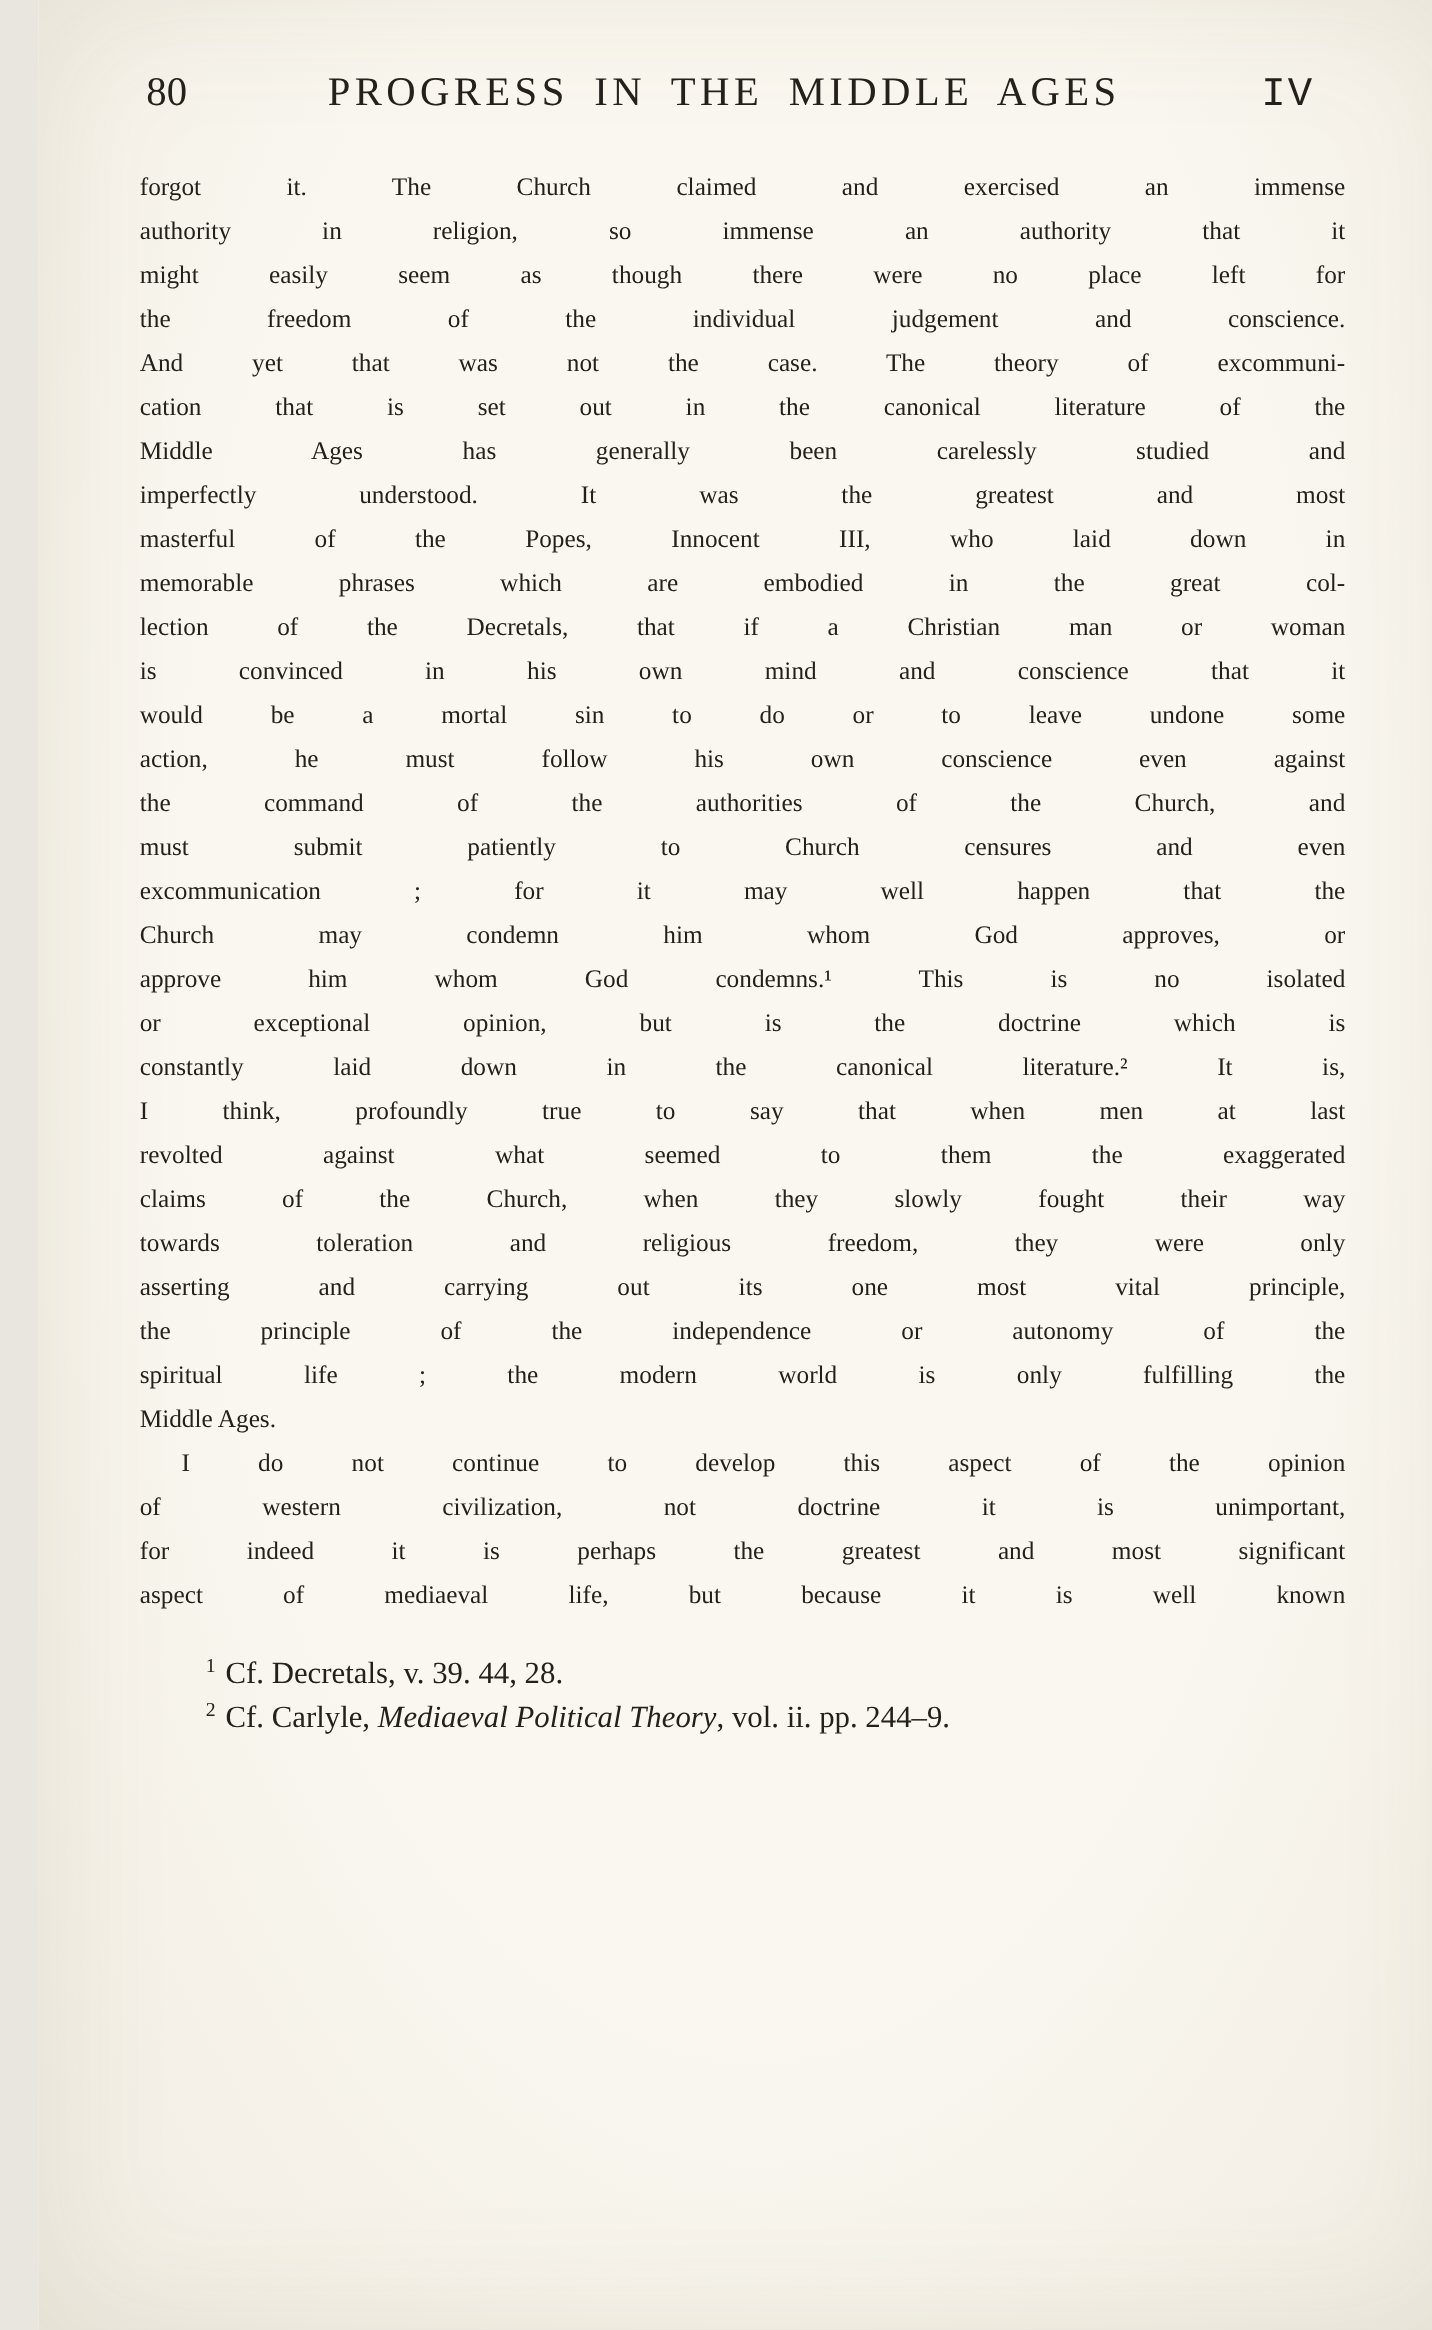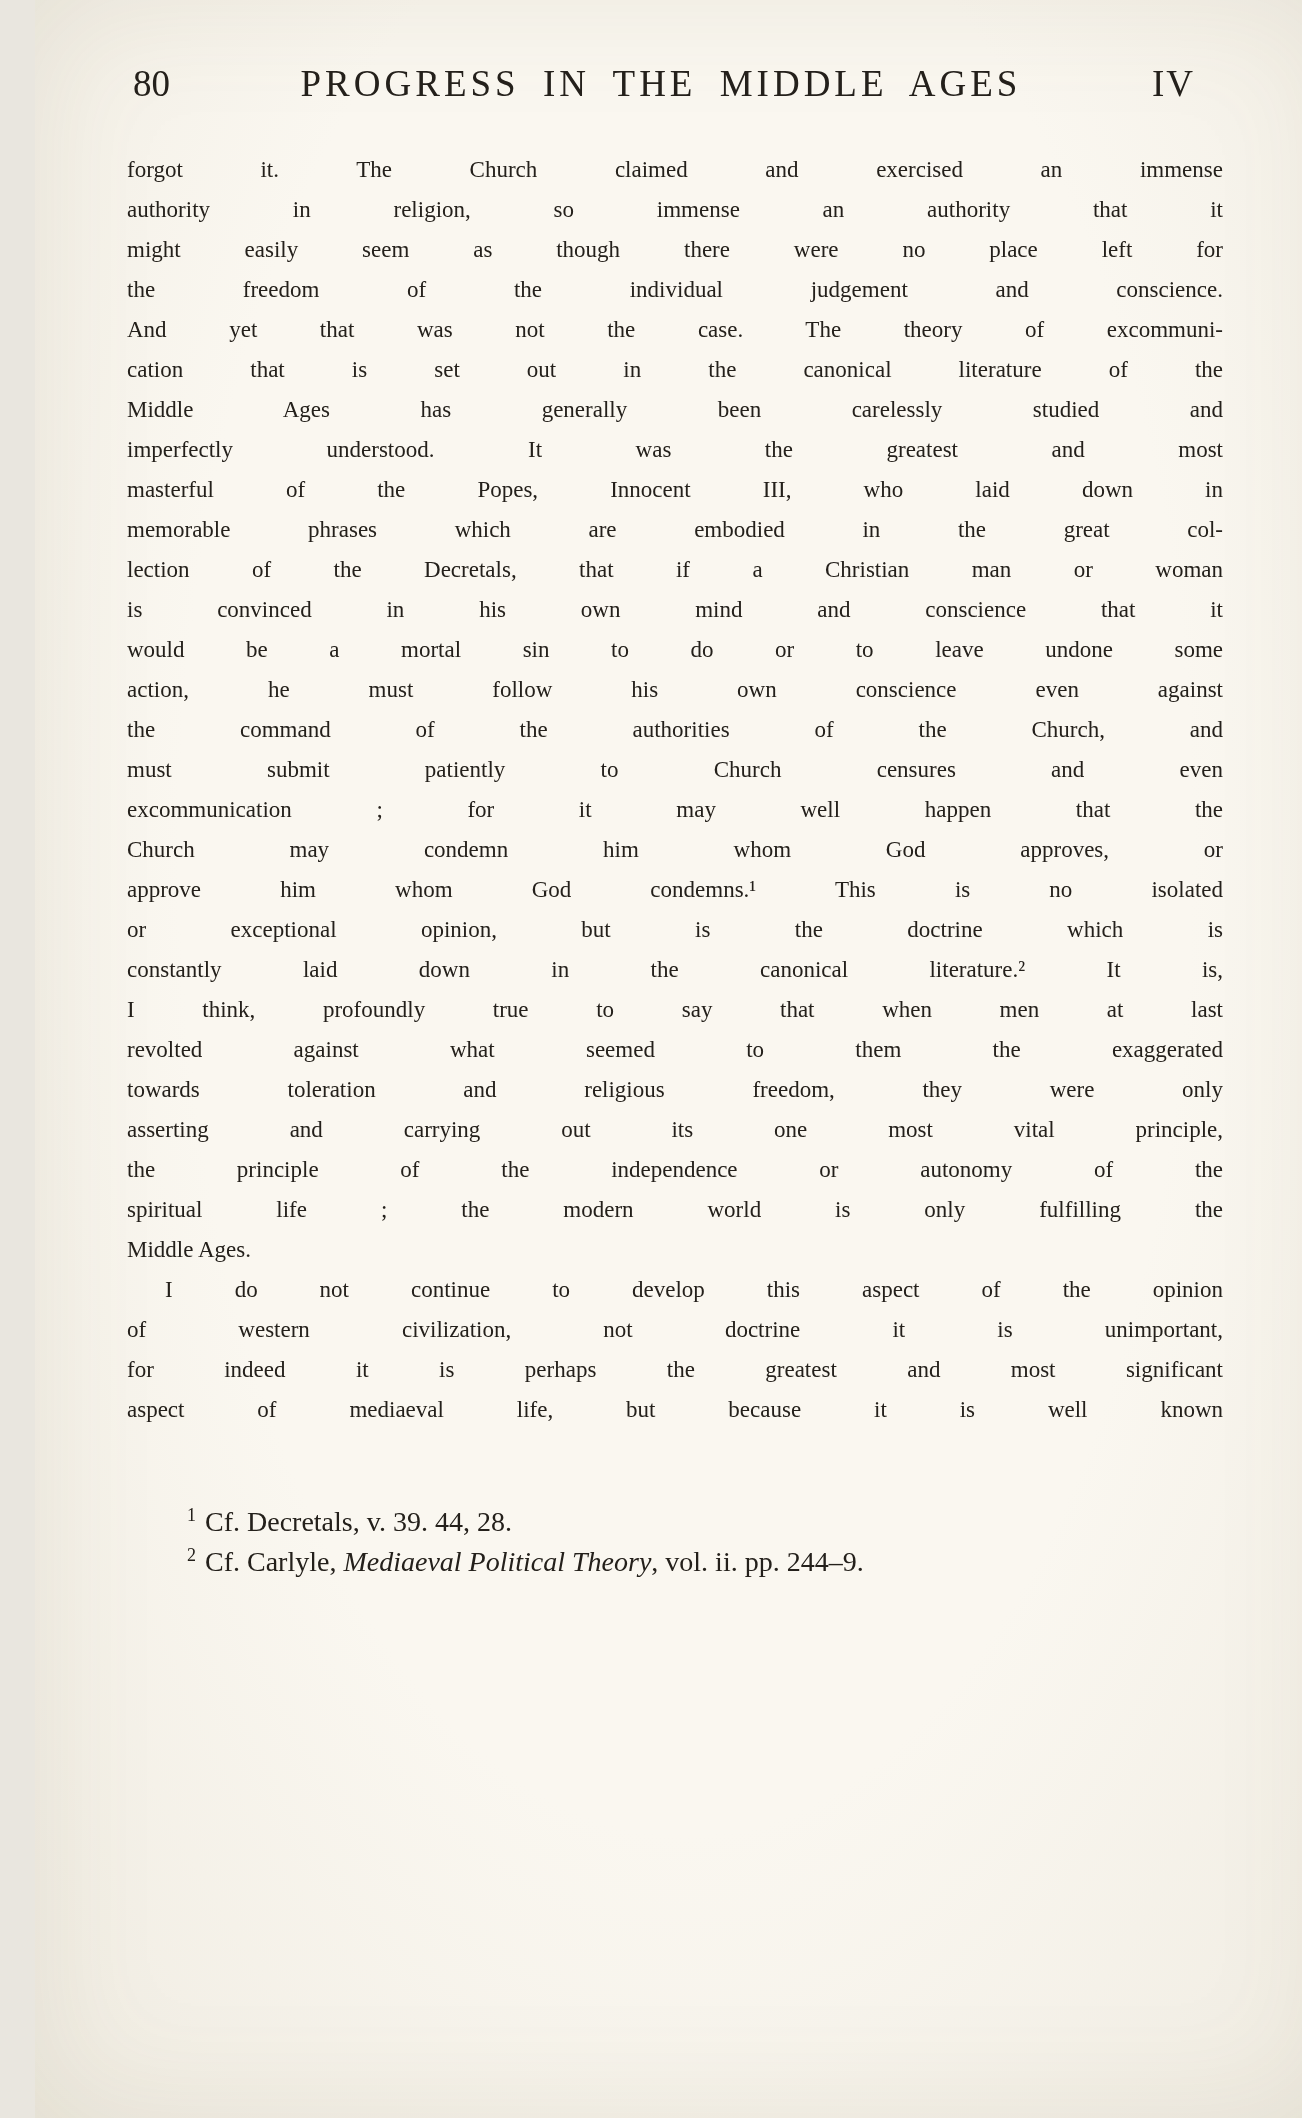--- a/index.html
+++ b/index.html
@@ -24,21 +24,21 @@
     top: 62px;
     left: 92px;
     width: 1096px;
     display: flex;
     justify-content: space-between;
     align-items: baseline;
     font-size: 37px;
   }
   .page-num { padding-left: 6px; }
   .head-title { letter-spacing: 4px; word-spacing: 10px; }
-  .chapter-num { padding-right: 28px; letter-spacing: 2px; }
+  .chapter-num { padding-right: 28px; letter-spacing: 2px; font-family: Liberation Mono, monospace; }
   .body-text {
     position: absolute;
     top: 150px;
     left: 92px;
     width: 1096px;
     font-size: 23px;
     line-height: 40px;
   }
   .line {
     text-align: justify;
@@ -90,20 +90,21 @@
         <div class="line">action, he must follow his own conscience even against</div>
         <div class="line">the command of the authorities of the Church, and</div>
         <div class="line">must submit patiently to Church censures and even</div>
         <div class="line">excommunication ; for it may well happen that the</div>
         <div class="line">Church may condemn him whom God approves, or</div>
         <div class="line">approve him whom God condemns.¹  This is no isolated</div>
         <div class="line">or exceptional opinion, but is the doctrine which is</div>
         <div class="line">constantly laid down in the canonical literature.²  It is,</div>
         <div class="line">I think, profoundly true to say that when men at last</div>
         <div class="line">revolted against what seemed to them the exaggerated</div>
+        <div class="line">claims of the Church, when they slowly fought their way</div>
         <div class="line">towards toleration and religious freedom, they were only</div>
         <div class="line">asserting and carrying out its one most vital principle,</div>
         <div class="line">the principle of the independence or autonomy of the</div>
         <div class="line">spiritual life ;  the modern world is only fulfilling the</div>
         <div class="line last">Middle Ages.</div>
       </div>
       <div class="para indent">
         <div class="line">I do not continue to develop this aspect of the opinion</div>
         <div class="line">of western civilization, not doctrine it is unimportant,</div>
         <div class="line">for indeed it is perhaps the greatest and most significant</div>

